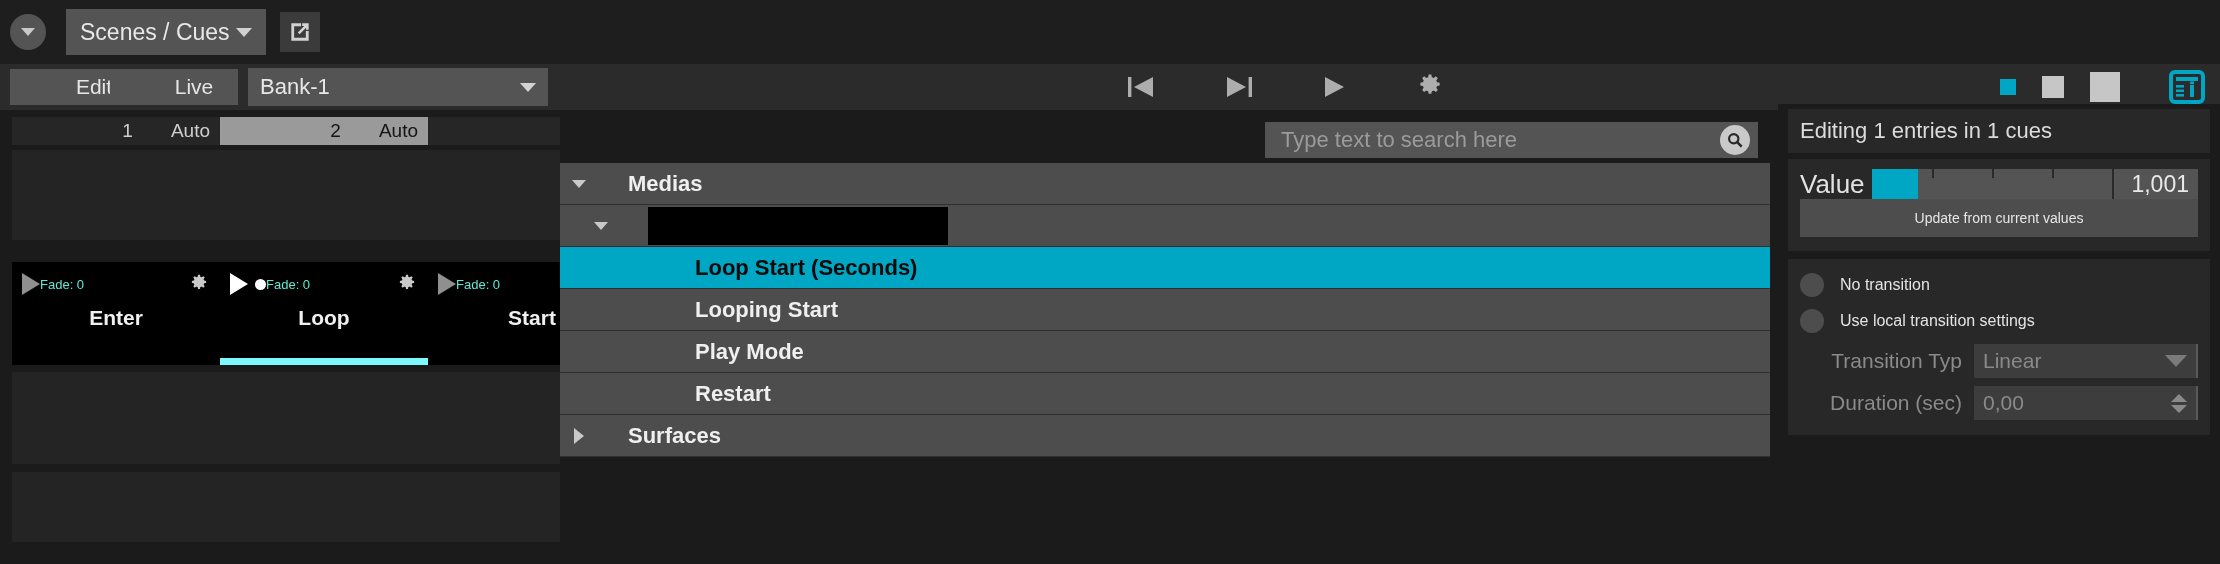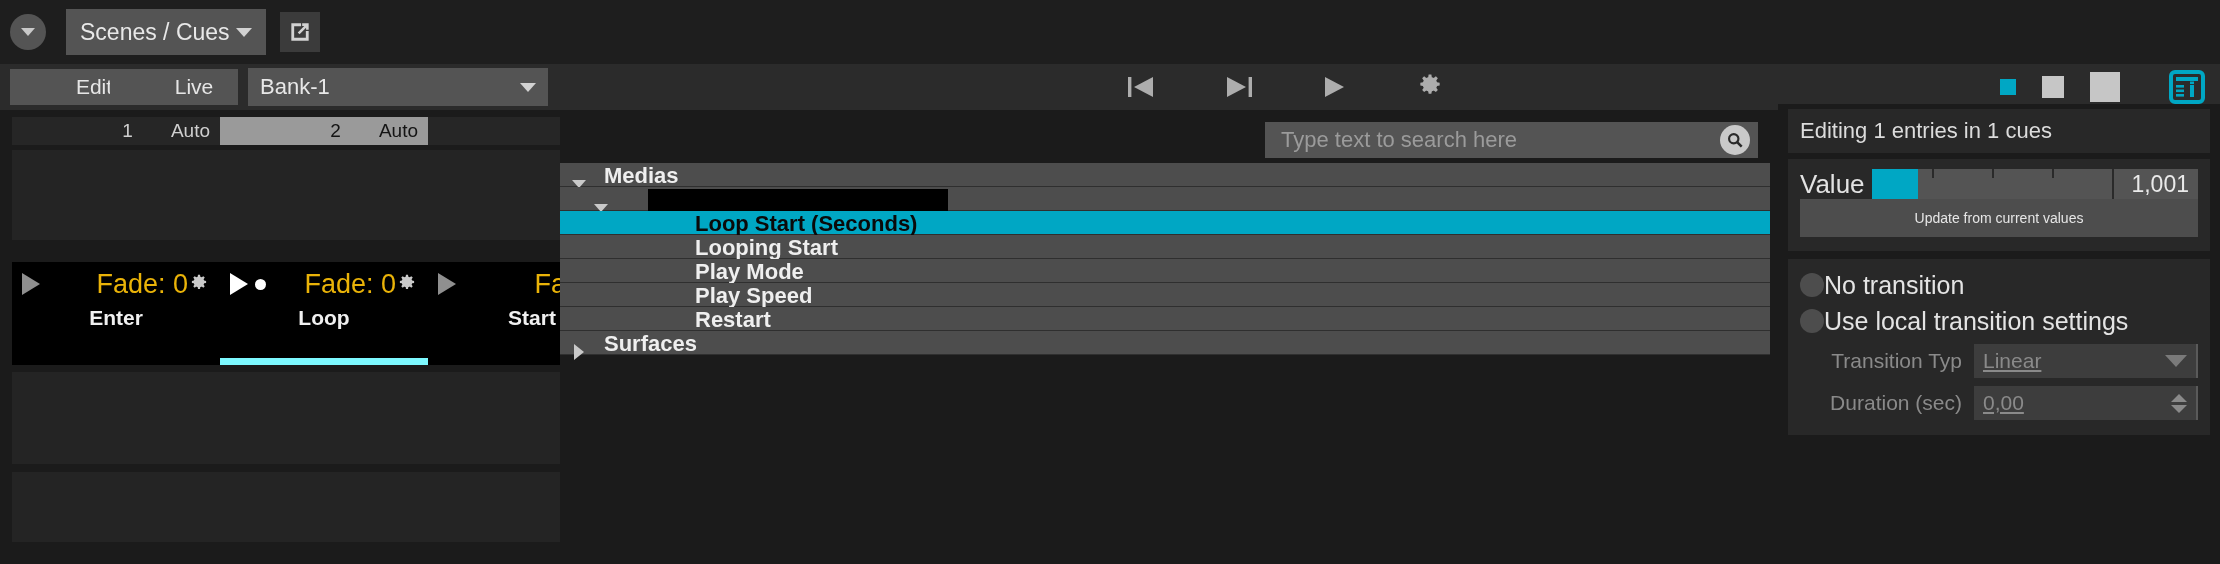--- a/index.html
+++ b/index.html
@@ -64,21 +64,21 @@
   #cue-col-1{left:12px;}
   #cue-col-2{left:220px;}
   #cue-col-3{left:428px;}
   .cue-head{height:28px;display:flex;align-items:center;justify-content:flex-end;
     padding:0 10px;box-sizing:border-box;font-size:19px;gap:38px;background:#262626;color:#cfcfcf;}
   .cue-head.sel{background:#9a9a9a;color:#141414;}
   .cue-blank{margin-top:5px;height:90px;background:#242424;}
   .cue-cell{margin-top:22px;height:103px;background:#000;position:relative;}
   .cue-cell .row1{position:absolute;left:0;right:0;top:8px;height:28px;display:flex;
     align-items:center;padding:0 10px;box-sizing:border-box;}
-  .cue-cell .fade{flex:1;text-align:right;font-size:27px;color:#eab308;}
+  .cue-cell .fade{flex:1;text-align:left;font-size:13px;color:#5eead4;}
   .cue-cell .name{position:absolute;left:0;right:0;top:44px;text-align:center;
     font-size:21px;font-weight:bold;color:#f0f0f0;}
   .cue-cell .bar{position:absolute;left:0;right:0;bottom:0;height:7px;}
   .tri-play{width:0;height:0;border-top:11px solid transparent;border-bottom:11px solid transparent;
     border-left:18px solid #8f8f8f;}
   .tri-play.white{border-left-color:#fff;}
   .dot{width:11px;height:11px;border-radius:50%;background:#fff;margin-left:7px;}
   .cue-extra{margin-top:7px;height:92px;background:#242424;}
   .cue-extra2{margin-top:8px;height:70px;background:#242424;}
 
@@ -87,22 +87,22 @@
   .searchbar{position:absolute;left:0;top:0;width:1210px;height:46px;background:#1b1b1b;}
   .search-box{position:absolute;right:12px;top:5px;width:493px;height:36px;background:#545454;
     display:flex;align-items:center;padding:0 8px 0 14px;box-sizing:border-box;}
   .search-box input{flex:1;background:transparent;border:0;outline:none;color:#e2e2e2;
     font-size:22px;font-family:"Liberation Sans",sans-serif;}
   .search-box input::placeholder{color:#9b9b9b;}
   .search-circle{width:30px;height:30px;border-radius:50%;background:#c9c9c9;
     display:flex;align-items:center;justify-content:center;flex:0 0 auto;}
 
   .treelist{position:absolute;left:0;top:46px;width:1210px;}
-  .trow{height:24px;background:#4d4d4d;border-bottom:1px solid #2f2f2f;
-    display:flex;box-sizing:border-box;position:relative;}
+  .trow{height:42px;background:#4d4d4d;border-bottom:1px solid #2f2f2f;
+    display:flex;align-items:center;box-sizing:border-box;position:relative;gap:24px;}
   .trow .tw{width:22px;height:42px;display:flex;align-items:center;justify-content:center;flex:0 0 auto;}
   .trow .tlabel{font-size:22px;font-weight:bold;color:#efefef;}
   .trow.lvl0 .tw{margin-left:8px;}
   .trow.lvl0 .tlabel{margin-left:14px;}
   .trow.lvl1 .tw{margin-left:30px;}
   .trow.lvl2 .tlabel{margin-left:135px;}
   .trow.sel{background:#00a7c4;}
   .trow.sel .tlabel{color:#0a0a0a;}
   .namefield{position:absolute;left:88px;top:2px;width:300px;height:38px;background:#000;}
   .caret-right{width:0;height:0;border-top:8px solid transparent;border-bottom:8px solid transparent;
@@ -123,26 +123,26 @@
     justify-content:flex-end;padding-right:9px;box-sizing:border-box;font-size:23px;color:#eaeaea;
     border-left:2px solid #2a2a2a;}
   #update-button{margin-top:0;height:38px;background:#4d4d4d;display:flex;align-items:center;
     justify-content:center;font-size:14px;color:#e6e6e6;}
   #transition-box{margin:8px 10px 0 10px;padding:8px 12px 12px 12px;}
   .radio-row{display:flex;align-items:center;height:36px;}
   .radio{width:24px;height:24px;border-radius:50%;background:#4d4d4d;flex:0 0 auto;
     display:flex;align-items:center;justify-content:center;}
   .radio.on{background:#00a7c4;}
   .radio .inner{width:8px;height:8px;border-radius:50%;background:#101010;}
-  .radio-row .rl{font-size:25px;color:#e4e4e4;}
+  .radio-row .rl{margin-left:16px;font-size:16px;color:#e4e4e4;}
   .frow{display:flex;align-items:center;height:40px;margin-top:2px;}
   .frow .fl{font-size:21px;color:#8a8a8a;width:174px;text-align:right;padding-right:12px;box-sizing:border-box;}
   .fctl{flex:1;height:34px;background:#3d3d3d;display:flex;align-items:center;
     justify-content:space-between;padding:0 9px;box-sizing:border-box;font-size:21px;color:#8a8a8a;
-    border-right:2px solid #5a5a5a;text-decoration:underline;}
+    border-right:2px solid #5a5a5a;}
   .caret-dis{width:0;height:0;border-left:11px solid transparent;border-right:11px solid transparent;
     border-top:12px solid #7a7a7a;}
   .spin{display:flex;flex-direction:column;gap:3px;}
   .spin .up{width:0;height:0;border-left:8px solid transparent;border-right:8px solid transparent;
     border-bottom:8px solid #8a8a8a;}
   .spin .dn{width:0;height:0;border-left:8px solid transparent;border-right:8px solid transparent;
     border-top:8px solid #8a8a8a;}
 </style>
 </head>
 <body>
@@ -310,23 +310,20 @@
       <div class="trow lvl2 sel">
         <span class="tlabel">Loop Start (Seconds)</span>
       </div>
       <div class="trow lvl2">
         <span class="tlabel">Looping Start</span>
       </div>
       <div class="trow lvl2">
         <span class="tlabel">Play Mode</span>
       </div>
       <div class="trow lvl2">
-        <span class="tlabel">Play Speed</span>
-      </div>
-      <div class="trow lvl2">
         <span class="tlabel">Restart</span>
       </div>
       <div class="trow lvl0">
         <span class="tw">
             <span class="caret-right"></span>
           </span>
         <span class="tlabel">Surfaces</span>
       </div>
     </div>
   </div>

